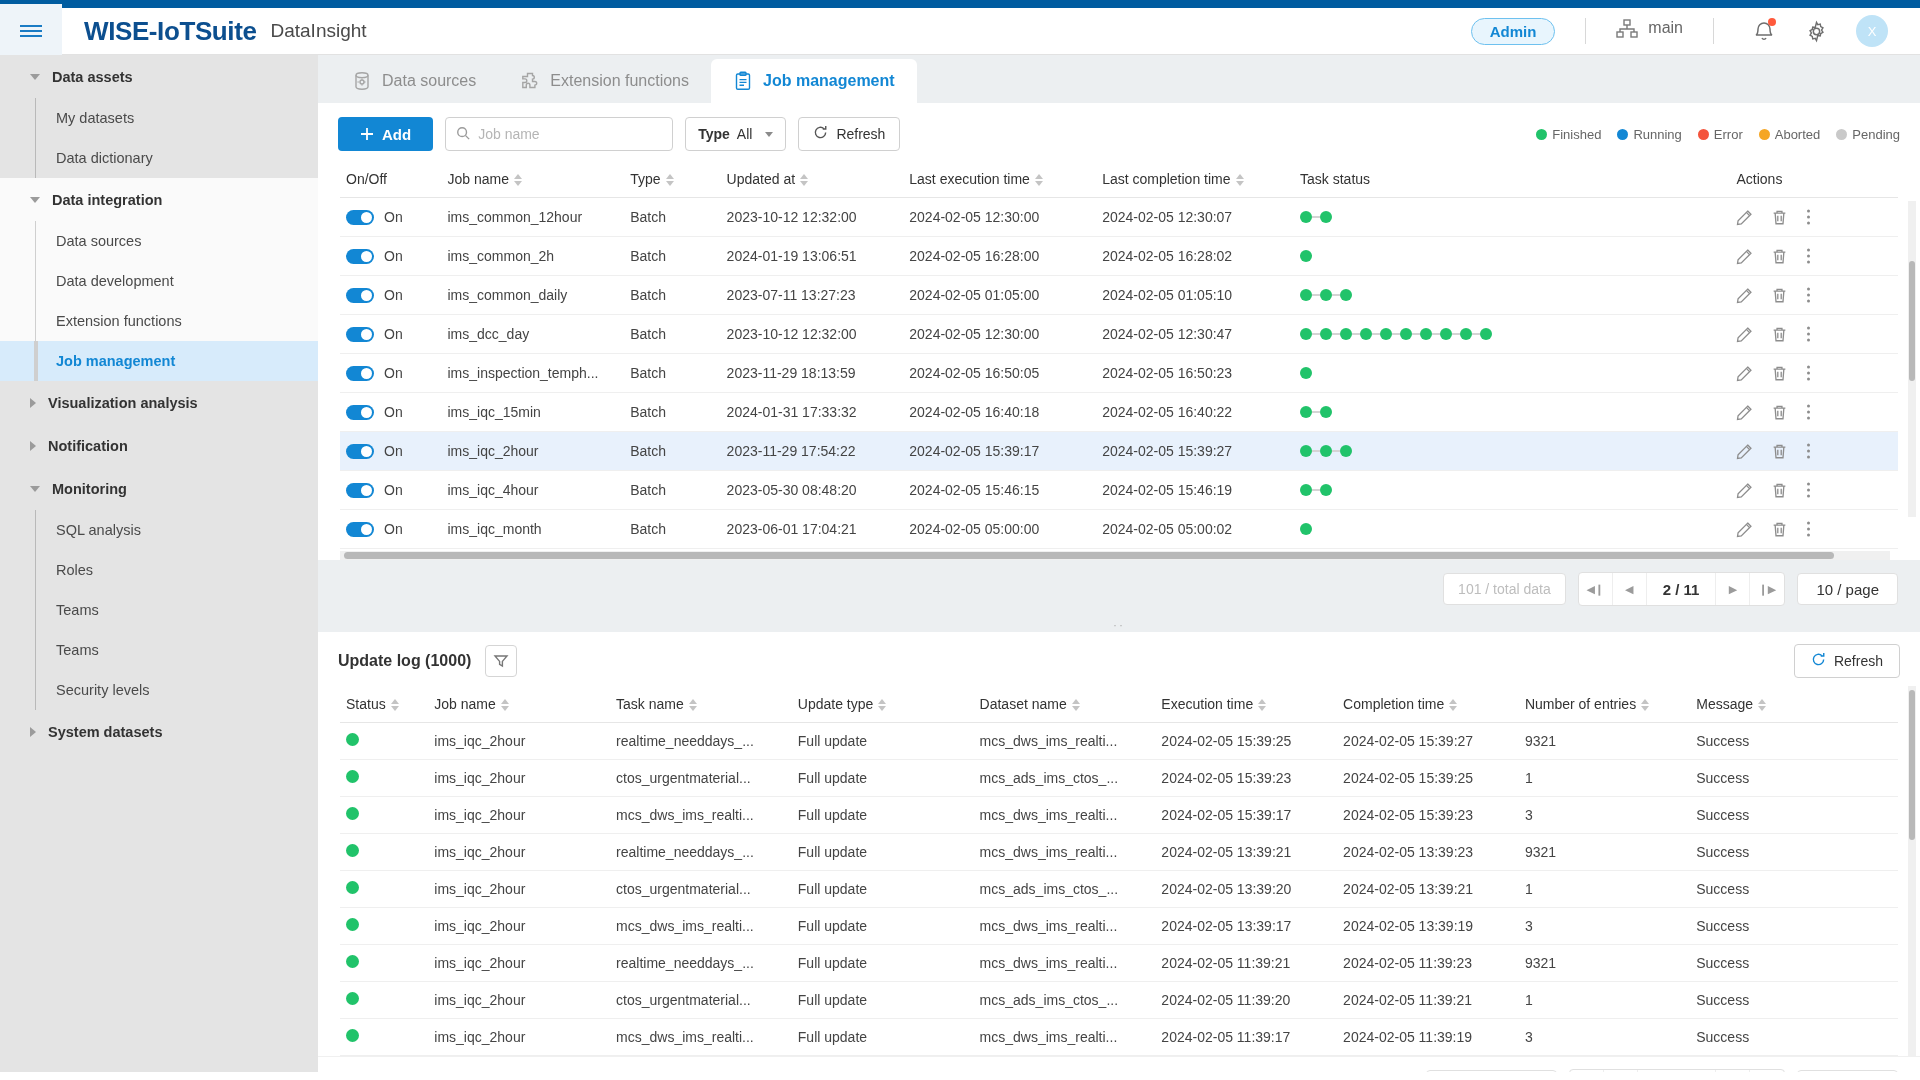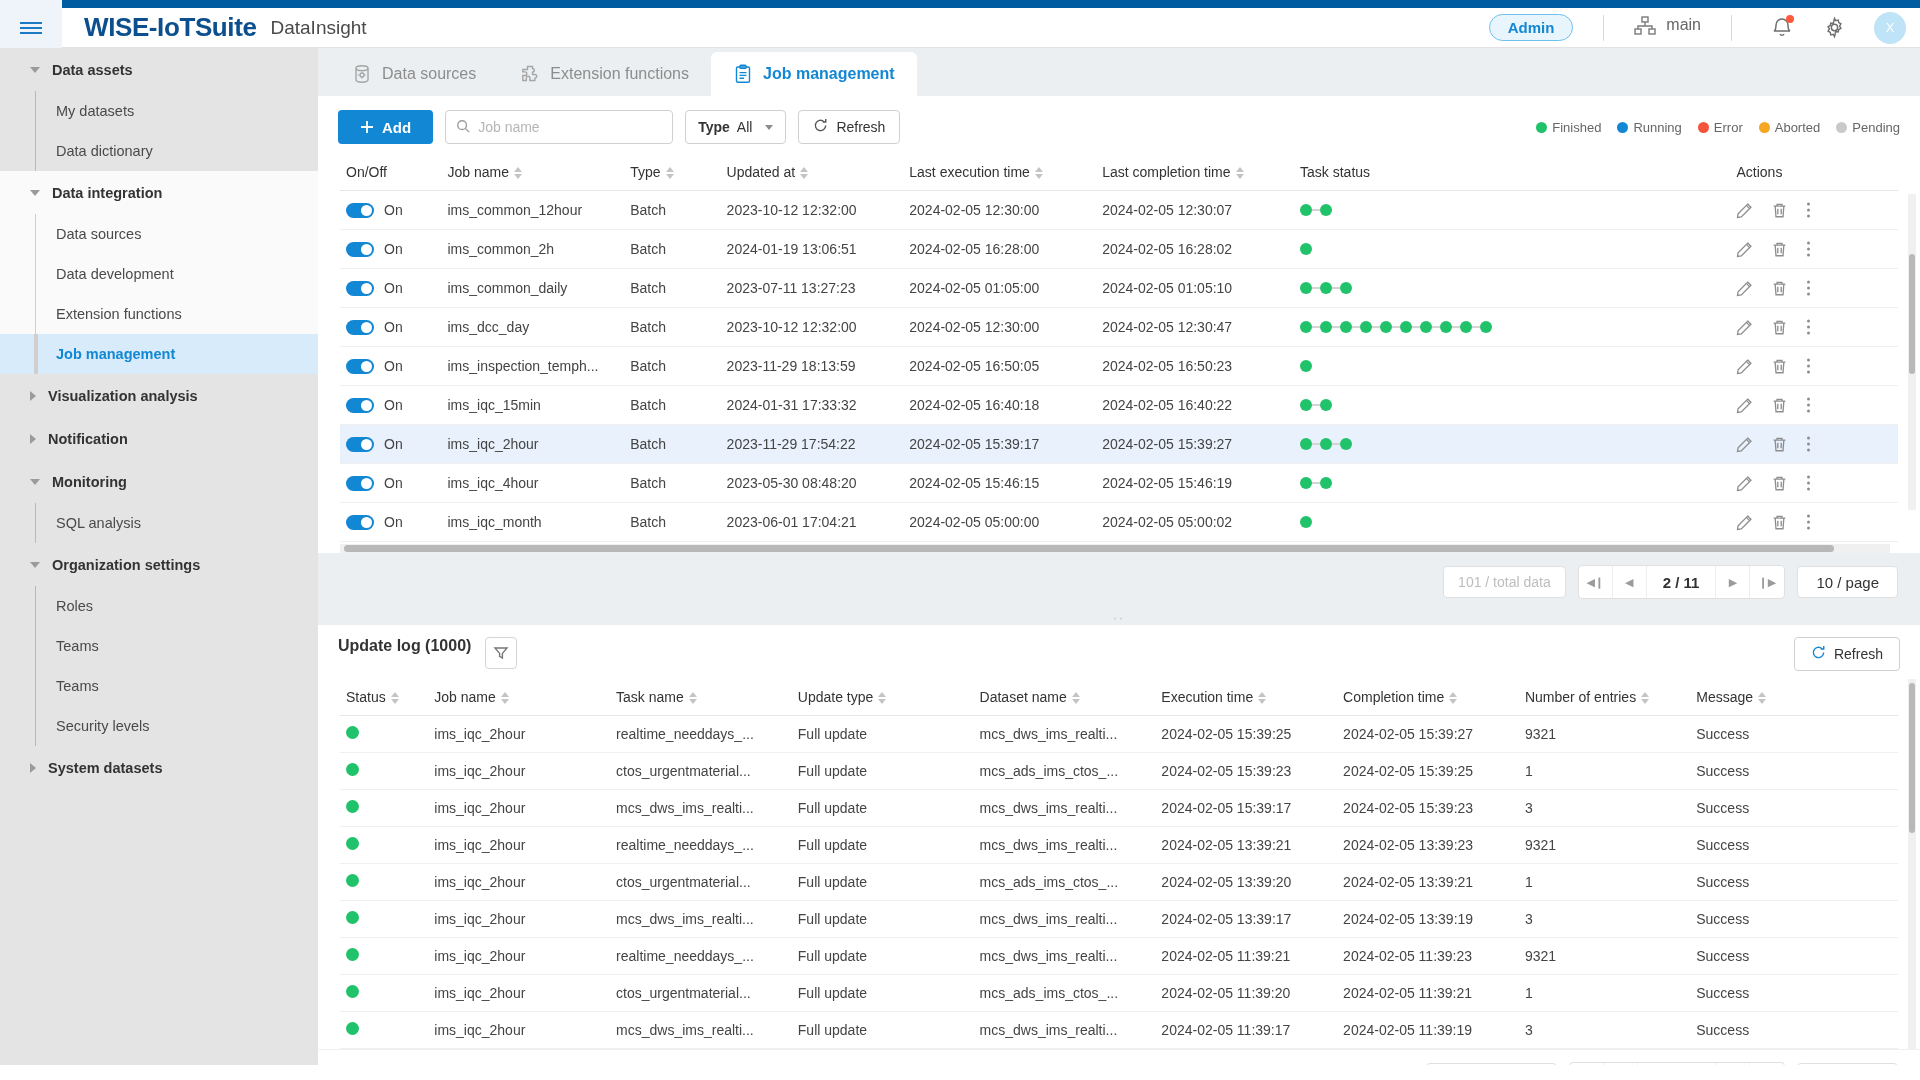--- a/index.html
+++ b/index.html
@@ -9,35 +9,35 @@
     font-size: 13px;
     color: #333;
     overflow: hidden;
     background: #fff;
   }
   
   .topstrip { height: 8px; background: #005ca0; width: 100%; }
 
   
   .header {
-    height: 40px; display: flex; align-items: center;
+    height: 47px; display: flex; align-items: center;
     background: #fff; border-bottom: 1px solid #e2e2e2;
     position: relative;
   }
   .hamburger {
     width: 62px; height: 55px; display:flex; align-items:center; justify-content:center;
     background: #eef4f9; cursor: pointer;
   }
   .hamburger span { display:block; width:22px; height:2px; background:#1a7bc4; margin:3px 0; }
   .brand {
     font-size: 26px; font-weight: bold; color: #0c4f8f;
     margin-left: 22px; letter-spacing: -0.4px;
   }
   .subbrand { font-size: 19px; color: #4a4a4a; margin-left: 14px; }
-  .header-right { margin-left: auto; display:flex; align-items:center; padding-right:14px; gap:12px; }
+  .header-right { margin-left: auto; display:flex; align-items:center; padding-right:32px; gap:12px; }
   .role-badge {
     border: 1px solid #6ec1ef; color:#1287d4; background:#e8f5fd;
     border-radius: 14px; padding: 4px 18px; font-size:15px; font-weight:bold;
   }
   .vdiv { width:1px; height:26px; background:#d8d8d8; margin:0 18px; }
   .org { display:flex; gap:10px; color:#666; font-size:16px; }
   .icon-btn { width:40px; height:40px; display:flex; align-items:center; justify-content:center; cursor:pointer; position:relative; }
   .bell-dot { position:absolute; top:7px; right:8px; width:8px; height:8px; border-radius:50%; background:#ff5a3c; }
   .avatar {
     width:32px; height:32px; border-radius:50%; background:#bfe3f7;
@@ -147,21 +147,21 @@
   .pg-btn { width:34px; height:32px; display:flex; align-items:center; justify-content:center; border-right:1px solid #eee; color:#9b9b9b; font-size:11px; cursor:pointer;}
   .pg-cur { padding:0 16px; height:32px; display:flex; align-items:center; font-size:15px; font-weight:bold; border-right:1px solid #eee;}
   .pg-btn:last-child { border-right:none; }
   .pg-size { border:1px solid #e0e0e0; border-radius:4px; height:32px; padding:0 18px; display:flex; align-items:center; font-size:15px; cursor:pointer; background:#fff;}
 
   
   .splitter { height:14px; background:#eceff1; display:flex; align-items:center; justify-content:center; color:#b0b0b0; font-size:12px; cursor:row-resize; letter-spacing:2px;}
 
   
   .lower { background:#fff; flex:1; display:flex; flex-direction:column; min-height:0; }
-  .lower-head { display:flex; padding:12px 20px 8px 20px; gap:14px; }
+  .lower-head { display:flex; align-items:center; padding:12px 20px 8px 20px; gap:14px; }
   .lower-title { font-size:16px; font-weight:bold; color:#333; }
   .sq-btn { width:32px; height:32px; border:1px solid #d5d5d5; border-radius:4px; display:flex; align-items:center; justify-content:center; cursor:pointer; background:#fff;}
   .lower-refresh { margin-left:auto; display:flex; align-items:center; gap:8px; border:1px solid #d0d0d0; border-radius:4px; height:34px; padding:0 16px; font-size:14px; cursor:pointer; background:#fff;}
   .footer-bar { display:flex; align-items:center; justify-content:flex-end; gap:12px; padding:12px 22px; background:#fff; border-top:1px solid #f0f0f0;}
 
   
   .rightrail { width:62px; flex:0 0 62px; background:#fff; border-left:1px solid #e6e6e6; display:flex; flex-direction:column; align-items:center; }
   .rr-top { height:58px; width:100%; display:flex; align-items:center; justify-content:center; border-bottom:1px solid #eee; cursor:pointer;}
   .rr-item { width:100%; padding:14px 0 10px 0; display:flex; flex-direction:column; align-items:center; gap:4px; cursor:pointer;}
   .rr-item .lbl { font-size:12px; color:#8d8d8d; }
@@ -269,24 +269,20 @@
           <span class="caret down"></span>
           <span>Monitoring</span>
         </div>
         <div class="sb-children">
           <div class="sb-item">
             <span>SQL analysis</span>
           </div>
         </div>
       </div>
       <div class="sb-group">
-        <div class="sb-group-head">
-          <span class="caret down"></span>
-          <span>Organization settings</span>
-        </div>
         <div class="sb-children">
           <div class="sb-item">
             <span>Roles</span>
           </div>
           <div class="sb-item">
             <span>Teams</span>
           </div>
           <div class="sb-item">
             <span>Teams</span>
           </div>

